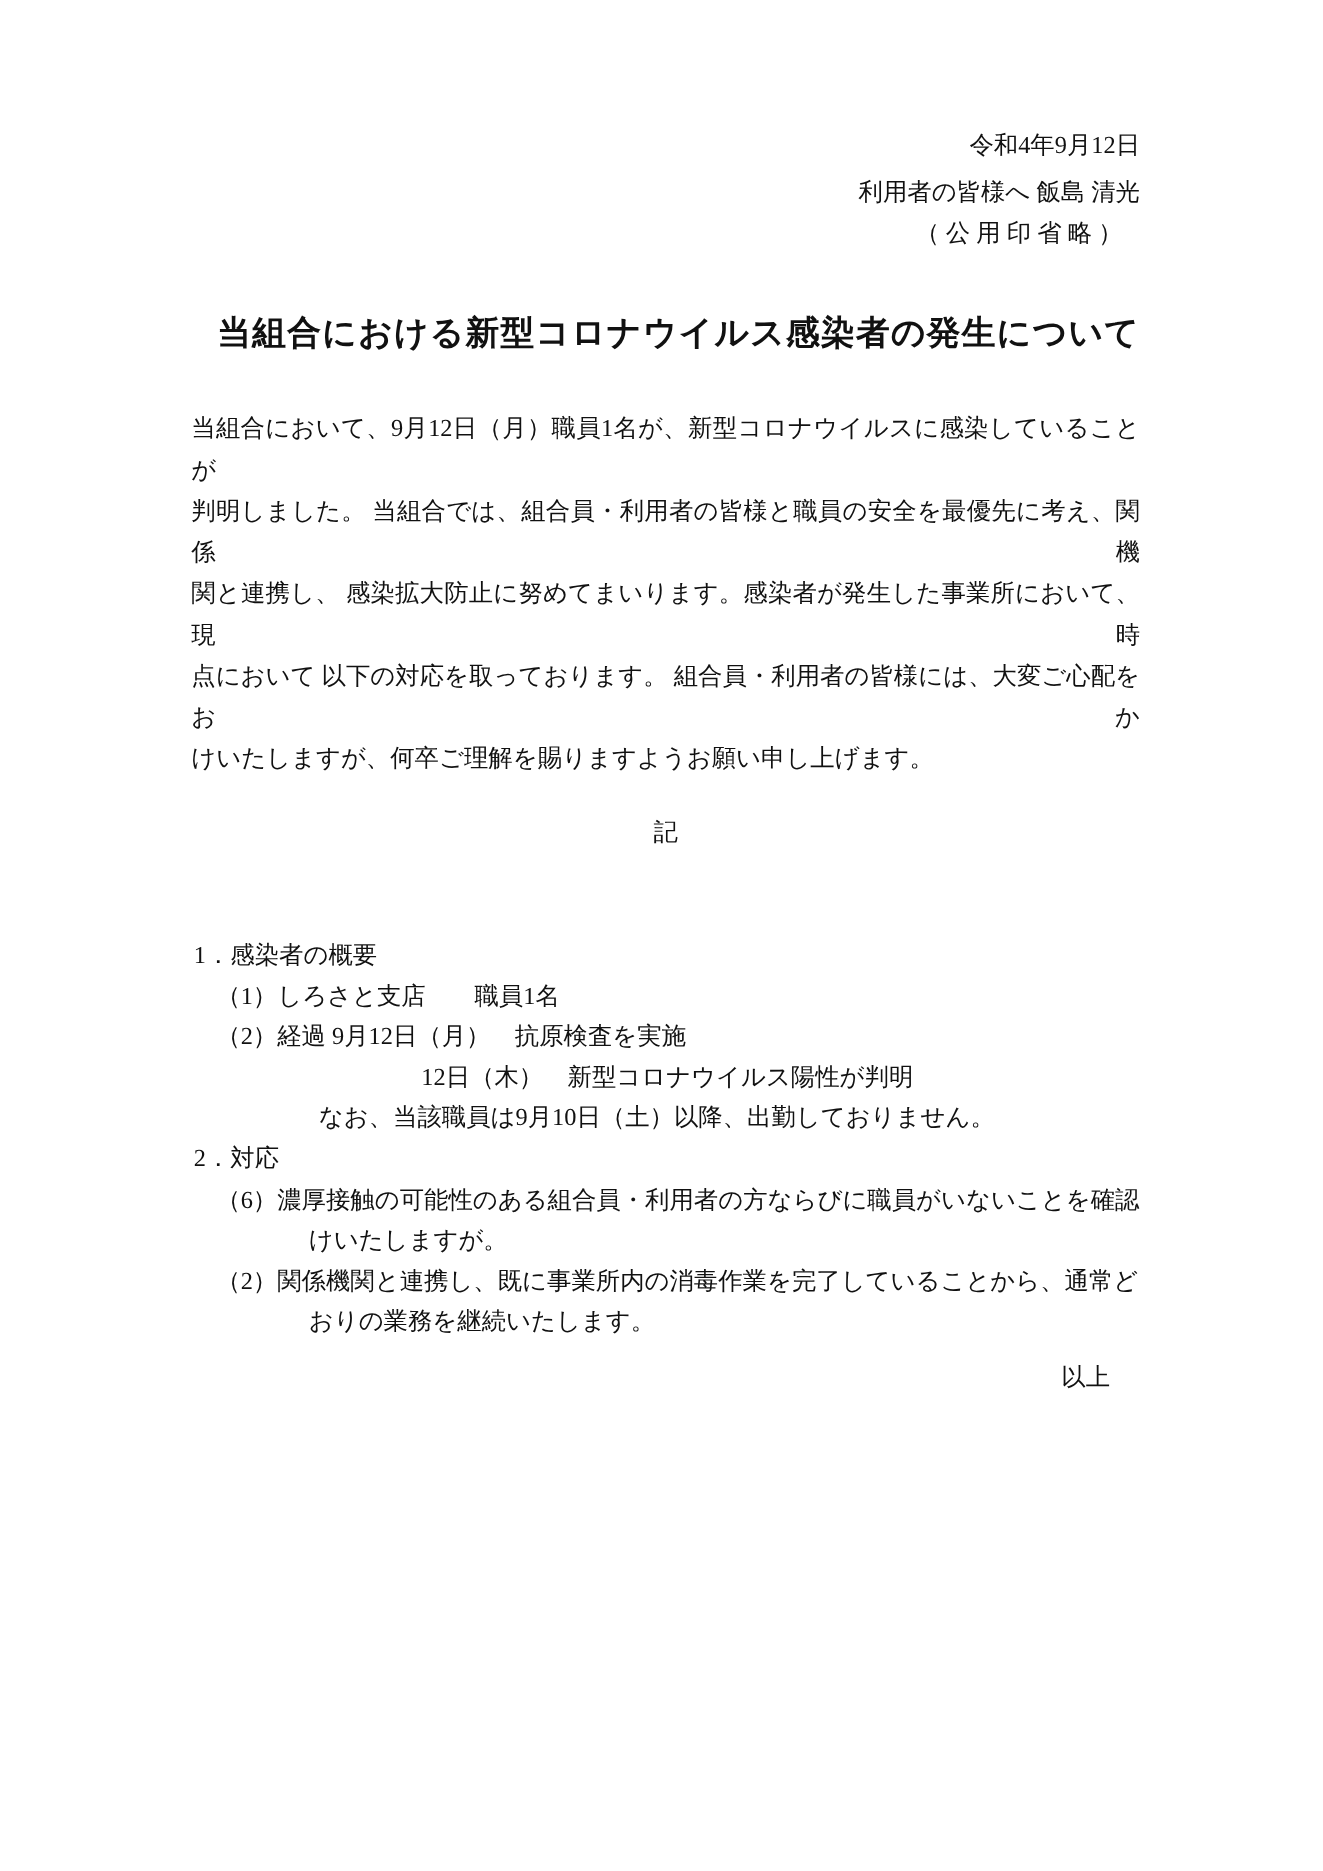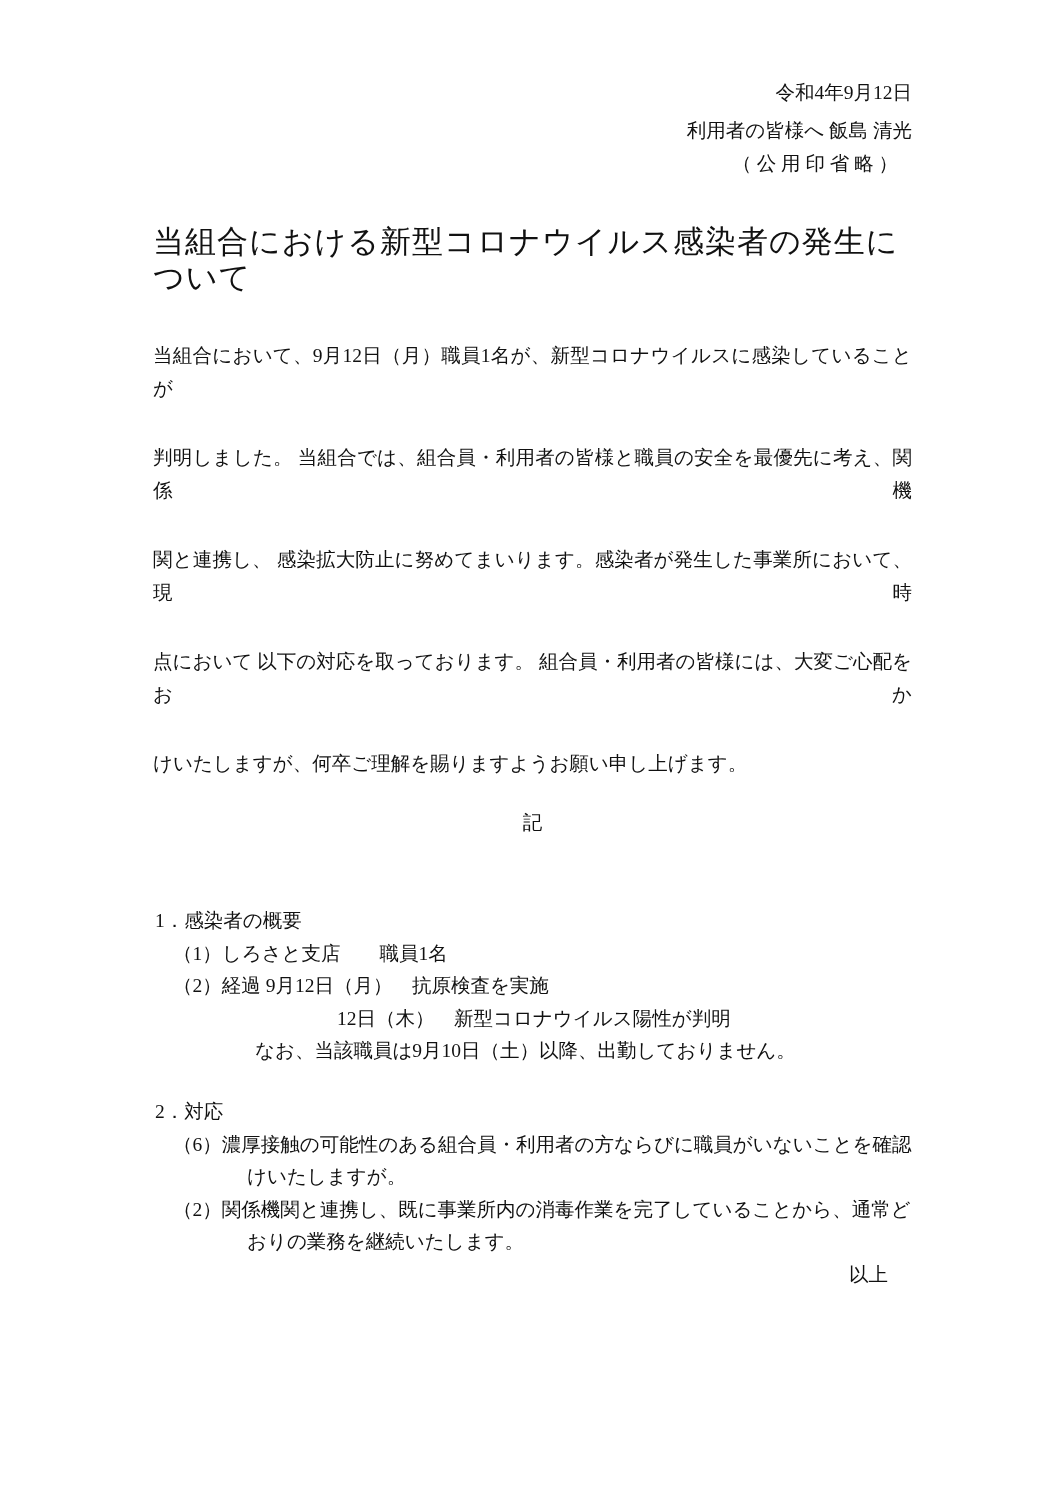--- a/index.html
+++ b/index.html
@@ -14,45 +14,45 @@
   }
   .content{
     position:absolute;
     left:153px;
     top:0;
     width:759px;
     font-size:19.5px;
     line-height:33px;
   }
   .line{white-space:pre;}
-  .date{margin-top:76px;text-align:right;}
+  .date{margin-top:100px;text-align:right;}
   .recipient{margin-top:5px;text-align:left;}
   .sender{margin-top:5px;}
   .right{text-align:right;}
   .seal{padding-right:14px;text-align:right;}
   .title{
     margin:44px 0 0 0;
-    font-size:31px;
-    font-weight:400;
+    font-size:27px;
+    font-weight:700;
     letter-spacing:1px;
-    text-align:left;
+    text-align:right;
     line-height:36px;
   }
   .body{margin-top:43px;}
-  .bline{line-height:33px;margin-top:36px;}
+  .bline{line-height:33px;}
   .just{text-align:justify;text-align-last:justify;}
   .record{margin-top:26px;text-align:center;}
   .list{margin-top:66px;line-height:32.6px;}
   .ll{white-space:pre;}
-  .h{padding-left:2px;margin-top:28px;}
+  .h{padding-left:2px;}
   .item{padding-left:20px;}
   .deep{padding-left:184px;}
   .note{padding-left:102px;}
   .cont{padding-left:94px;}
-  .closing{margin-top:0;line-height:32.6px;text-align:right;padding-right:24px;}
+  .closing{margin-top:12px;line-height:32.6px;text-align:right;padding-right:24px;}
 </style>
 </head>
 <body>
 
 <div class="page">
   <div class="content">
 
     <div class="line date">令和4年9月12日</div>
 
 

